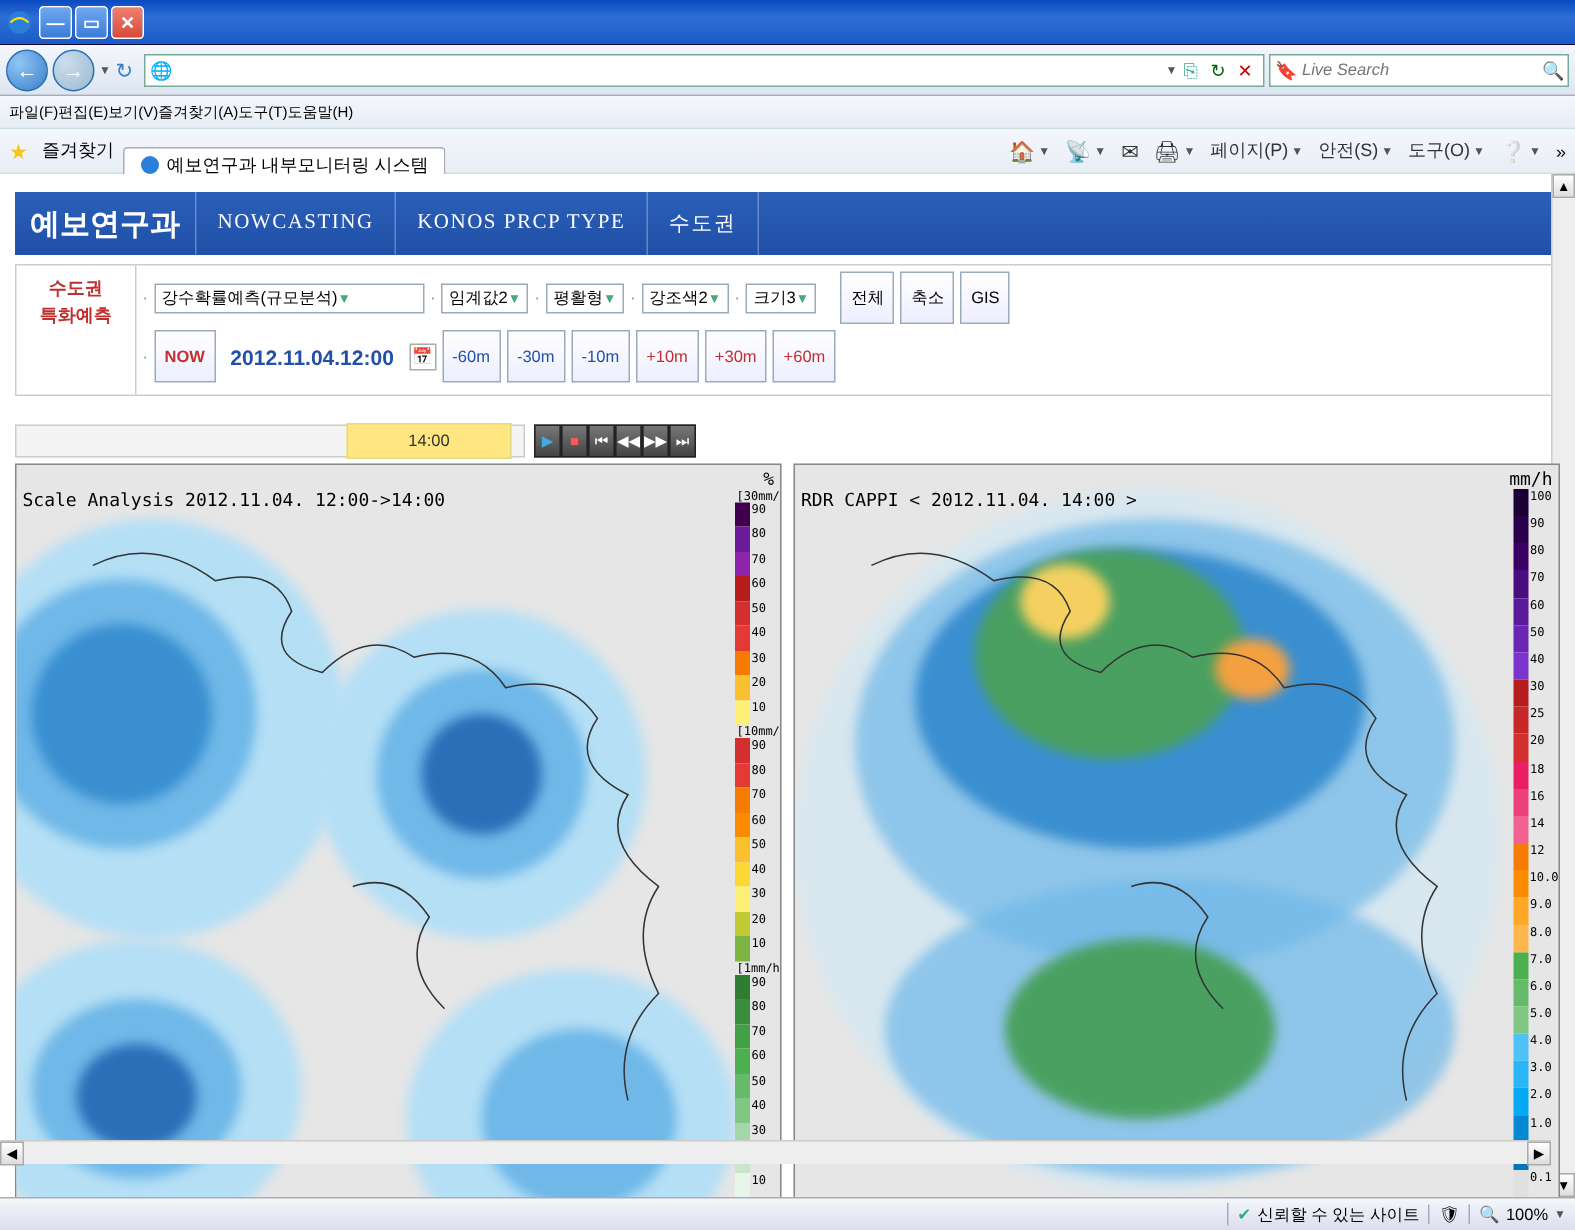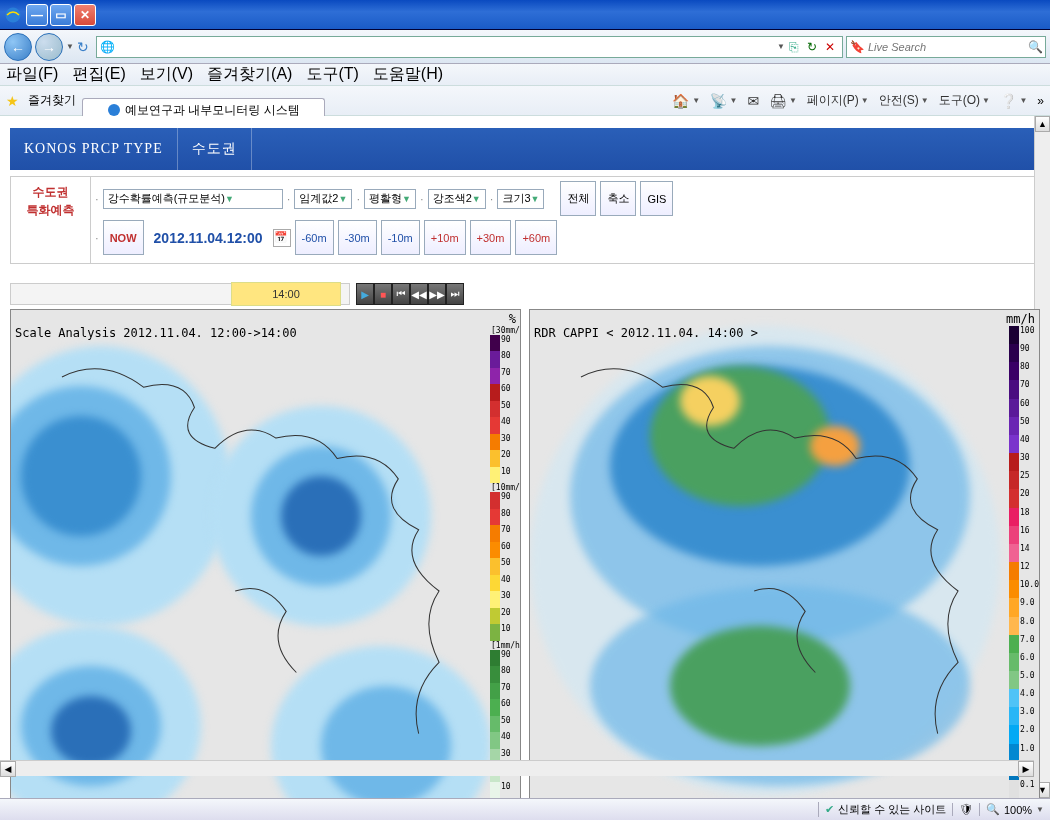--- a/index.html
+++ b/index.html
@@ -19,27 +19,27 @@
 .nav-arrow { width: 28px; height: 28px; border-radius: 50%; background: radial-gradient(circle at 30% 30%, #8fc6f5, #3a7fc8); border: 1px solid #2a6fb8; display: flex; align-items: center; justify-content: center; color: #fff; font-size: 14px; cursor: pointer; }
 .nav-forward { background: radial-gradient(circle at 30% 30%, #cde, #9bc); }
 .refresh-small { width: 16px; height: 16px; color: #3a7fc8; font-size: 14px; cursor: pointer; }
 .address-wrap { flex: 1; display: flex; align-items: center; background: #fff; border: 1px solid #7a9; height: 22px; padding: 0 3px; gap: 4px; }
 .address-wrap input { flex: 1; border: none; outline: none; font-size: 11px; }
 .addr-icon { width: 14px; height: 14px; font-size: 12px; cursor: pointer; }
 .search-wrap { width: 200px; display: flex; align-items: center; background: #fff; border: 1px solid #7a9; height: 22px; padding: 0 3px; gap: 4px; }
 .search-wrap input { flex: 1; border: none; outline: none; font-size: 11px; font-style: italic; color: #888; }
 
 
-.menubar { height: 22px; background: linear-gradient(#f4f7fb, #e8eef6); display: flex; align-items: center; padding: 0 6px; gap: 14px; border-bottom: 1px solid #cdd; font-size: 16px; }
+.menubar { height: 22px; background: linear-gradient(#f4f7fb, #e8eef6); display: flex; align-items: center; padding: 0 6px; border-bottom: 1px solid #cdd; font-size: 10px; }
 .menubar span { cursor: pointer; }
 
 
 .cmdbar { height: 30px; background: linear-gradient(#f4f7fb, #e8eef6); display: flex; align-items: center; padding: 0 6px; gap: 6px; border-bottom: 1px solid #cdd; font-size: 12px; }
 .fav-star { width: 16px; height: 16px; color: #f5c518; font-size: 14px; }
-.tab { height: 24px; background: #fff; border: 1px solid #aab; border-bottom: none; border-radius: 3px 3px 0 0; padding: 0 24px; display: flex; align-items: center; gap: 4px; margin-top: 18px; }
+.tab { height: 24px; background: #fff; border: 1px solid #aab; border-bottom: none; border-radius: 3px 3px 0 0; padding: 0 10px; display: flex; align-items: center; gap: 4px; margin-top: 18px; }
 .cmd-right { margin-left: auto; display: flex; align-items: center; gap: 10px; }
 .cmd-item { display: flex; align-items: center; gap: 2px; cursor: pointer; color: #333; }
 .cmd-icon { font-size: 14px; }
 .chev { font-size: 8px; color: #555; }
 
 
 .content { position: absolute; top: 116px; left: 0; right: 0; bottom: 22px; background: #fff; overflow: hidden; }
 
 
 .banner { margin: 12px 10px 0; height: 42px; background: linear-gradient(#2a5fb8, #2050a8); display: flex; align-items: center; color: #fff; }
@@ -188,20 +188,22 @@
 
 <div class="content">
 
   <div class="vscroll">
     <div class="sbtn">▲</div>
     <div class="track"></div>
     <div class="sbtn">▼</div>
   </div>
 
   <div class="banner">
+    <div class="site-name">예보연구과</div>
+    <div class="nav-item">NOWCASTING</div>
     <div class="nav-item">KONOS PRCP TYPE</div>
     <div class="nav-item">수도권</div>
   </div>
 
   <div class="ctrl-area">
     <div class="ctrl-left">
       <div>수도권</div>
       <div>특화예측</div>
     </div>
     <div class="ctrl-right">

